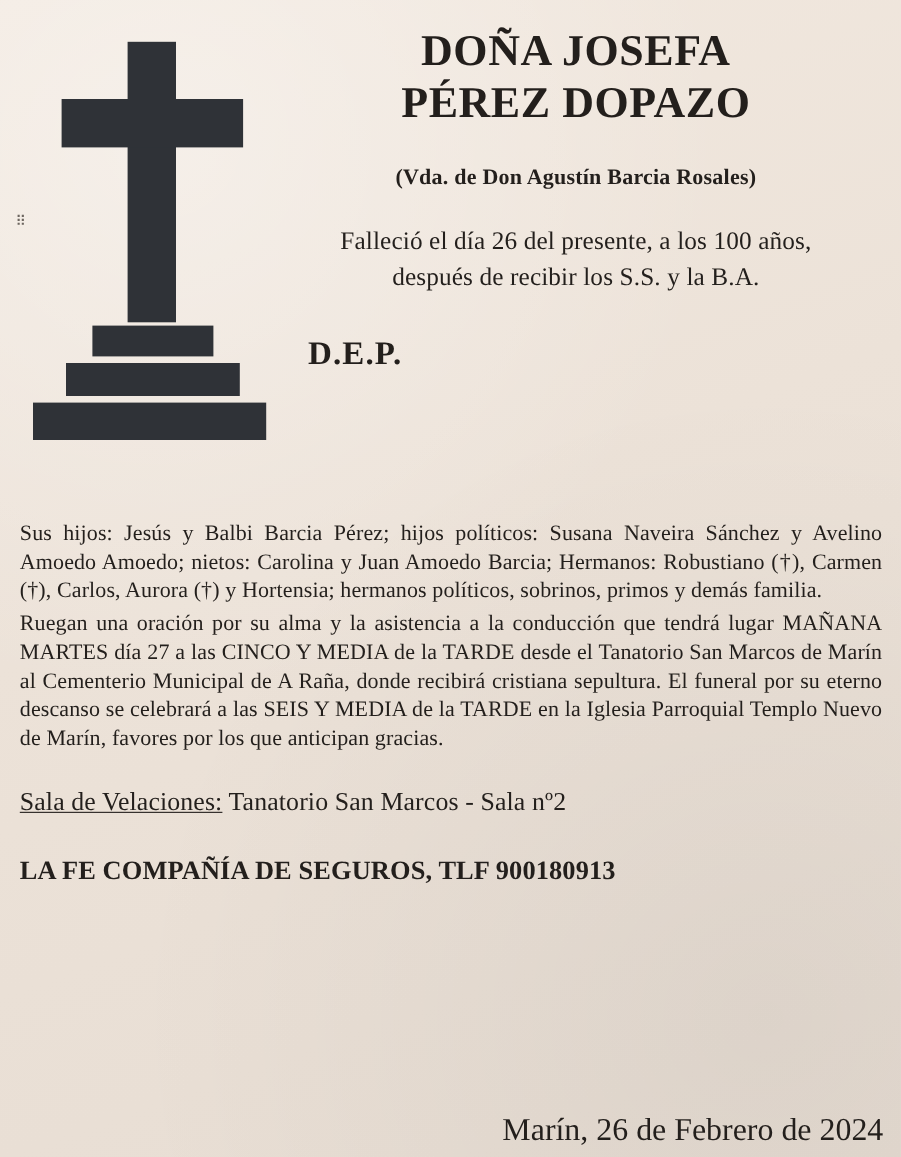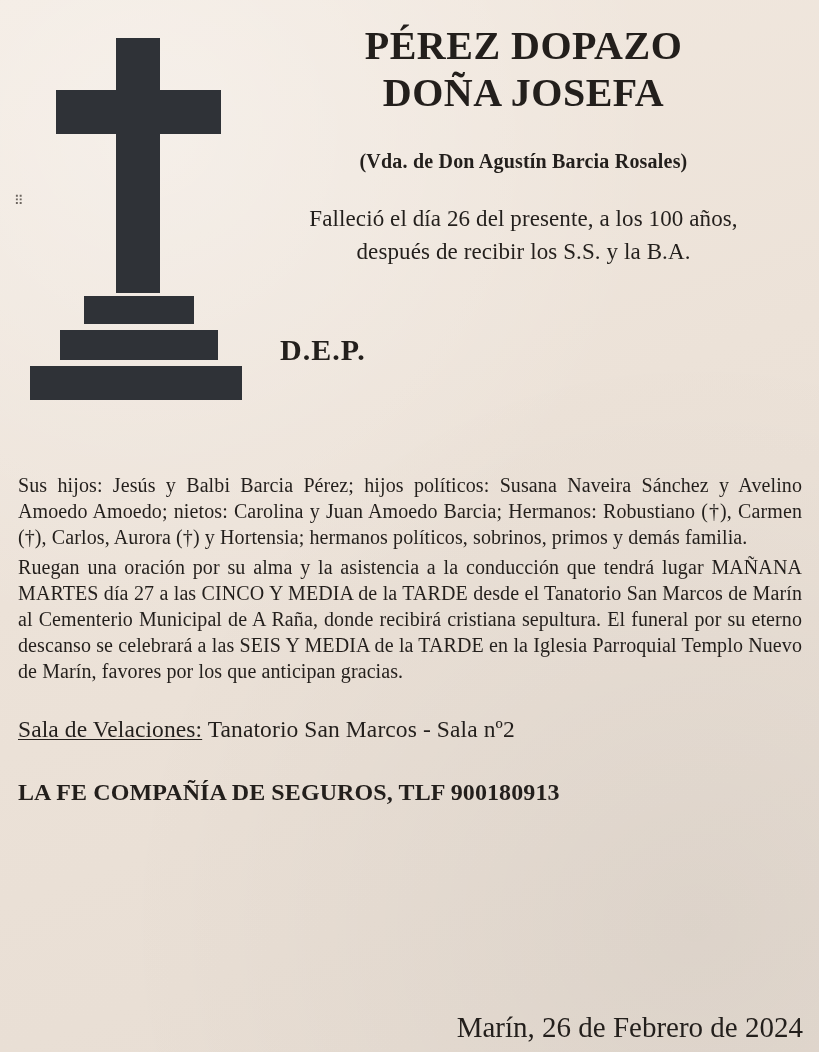--- a/index.html
+++ b/index.html
@@ -124,21 +124,21 @@
   }
   .death-info {
     font-size: 23px;
     line-height: 1.42;
     margin-top: 30px;
     letter-spacing: 0.1px;
   }
   .dep {
     font-weight: bold;
     font-size: 30px;
-    margin-top: 64px;
+    margin-top: 36px;
     letter-spacing: 1px;
     text-align: left;
     padding-left: 44px;
   }
 
   
   .body-block {
     position: absolute;
     left: 18px;
     top: 472px;
@@ -190,22 +190,22 @@
     <div class="cross-horizontal"></div>
     <div class="base-1"></div>
     <div class="base-2"></div>
     <div class="base-3"></div>
   </div>
 
   <div class="corner-dots">⠿</div>
 
   <div class="header">
     <div class="deceased-name">
+      <div>DOÑA JOSEFA</div>
       <div>PÉREZ DOPAZO</div>
-      <div>DOÑA JOSEFA</div>
     </div>
     <div class="widow-line">(Vda. de Don Agustín Barcia Rosales)</div>
     <div class="death-info">
       <div>Falleció el día 26 del presente, a los 100 años,</div>
       <div>después de recibir los S.S. y la B.A.</div>
     </div>
     <div class="dep">D.E.P.</div>
   </div>
 
   <div class="body-block">

